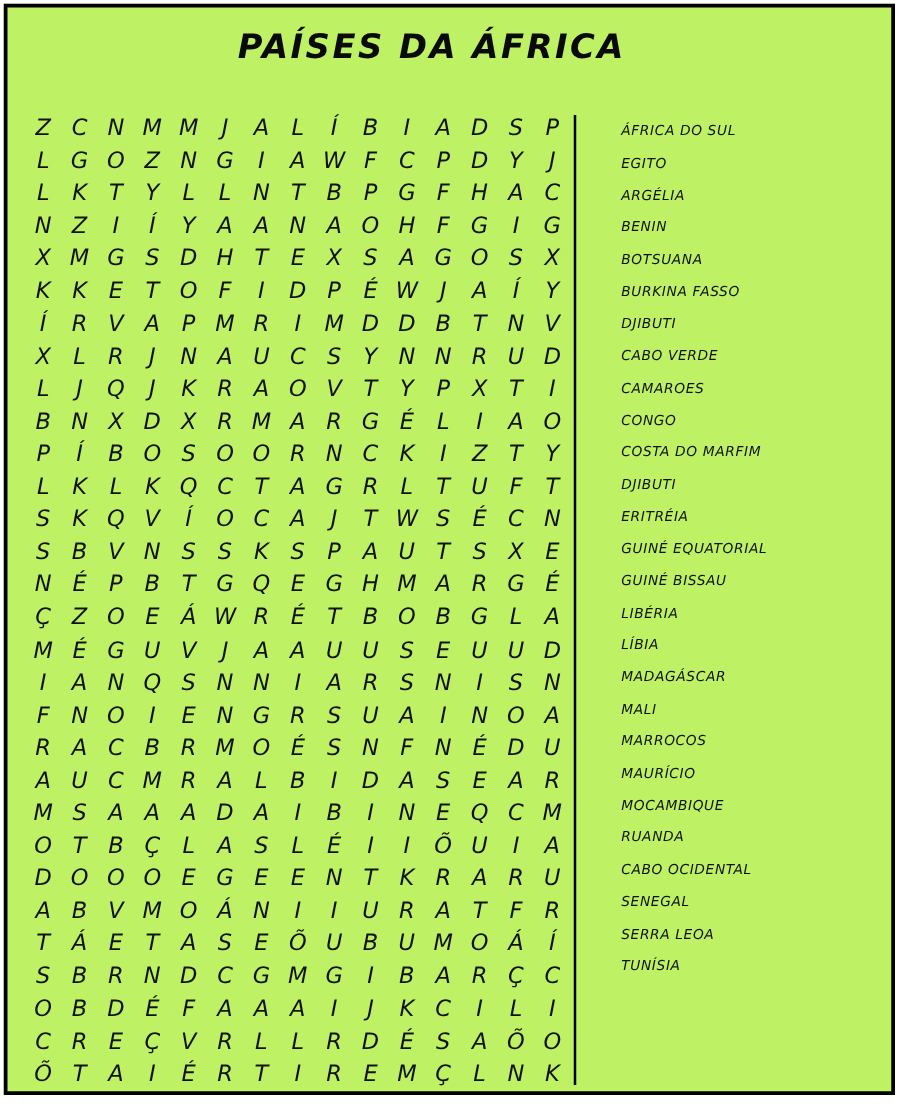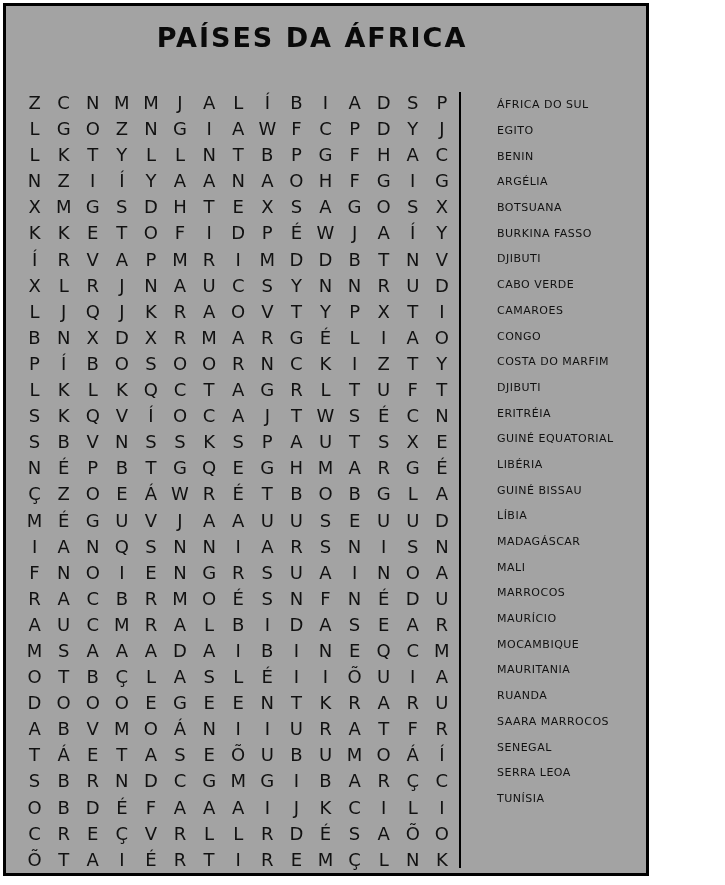--- a/index.html
+++ b/index.html
@@ -7,26 +7,27 @@
     padding: 0;
     width: 725px;
     height: 885px;
     background: #ffffff;
     font-family: "DejaVu Sans", sans-serif;
   }
   .page {
     position: absolute;
     left: 3px;
     top: 3px;
-    width: 646px;
+    width: 713px;
     height: 873px;
     box-sizing: border-box;
     border: 3px solid #000000;
-    background: #a3a3a3;
+    background: #bef264;
     overflow: hidden;
+    font-style: italic;
   }
   .title {
     position: absolute;
     top: 16px;
     left: 0;
     width: 100%;
     margin: 0;
     text-align: center;
     transform: translateX(-14px);
     font-size: 27px;
@@ -591,40 +592,39 @@
         <span class="grid-cell">Ç</span>
         <span class="grid-cell">L</span>
         <span class="grid-cell">N</span>
         <span class="grid-cell">K</span>
       </div>
     </div>
   <div class="divider"></div>
   <ul class="word-list">
       <li>ÁFRICA DO SUL</li>
       <li>EGITO</li>
+      <li>ARGÉLIA</li>
       <li>BENIN</li>
-      <li>ARGÉLIA</li>
       <li>BOTSUANA</li>
       <li>BURKINA FASSO</li>
       <li>DJIBUTI</li>
       <li>CABO VERDE</li>
       <li>CAMAROES</li>
       <li>CONGO</li>
       <li>COSTA DO MARFIM</li>
       <li>DJIBUTI</li>
       <li>ERITRÉIA</li>
       <li>GUINÉ EQUATORIAL</li>
+      <li>GUINÉ BISSAU</li>
       <li>LIBÉRIA</li>
-      <li>GUINÉ BISSAU</li>
       <li>LÍBIA</li>
       <li>MADAGÁSCAR</li>
       <li>MALI</li>
       <li>MARROCOS</li>
       <li>MAURÍCIO</li>
       <li>MOCAMBIQUE</li>
-      <li>MAURITANIA</li>
       <li>RUANDA</li>
-      <li>SAARA MARROCOS</li>
+      <li>CABO OCIDENTAL</li>
       <li>SENEGAL</li>
       <li>SERRA LEOA</li>
       <li>TUNÍSIA</li>
     </ul>
 </div>
 
 </body></html>

